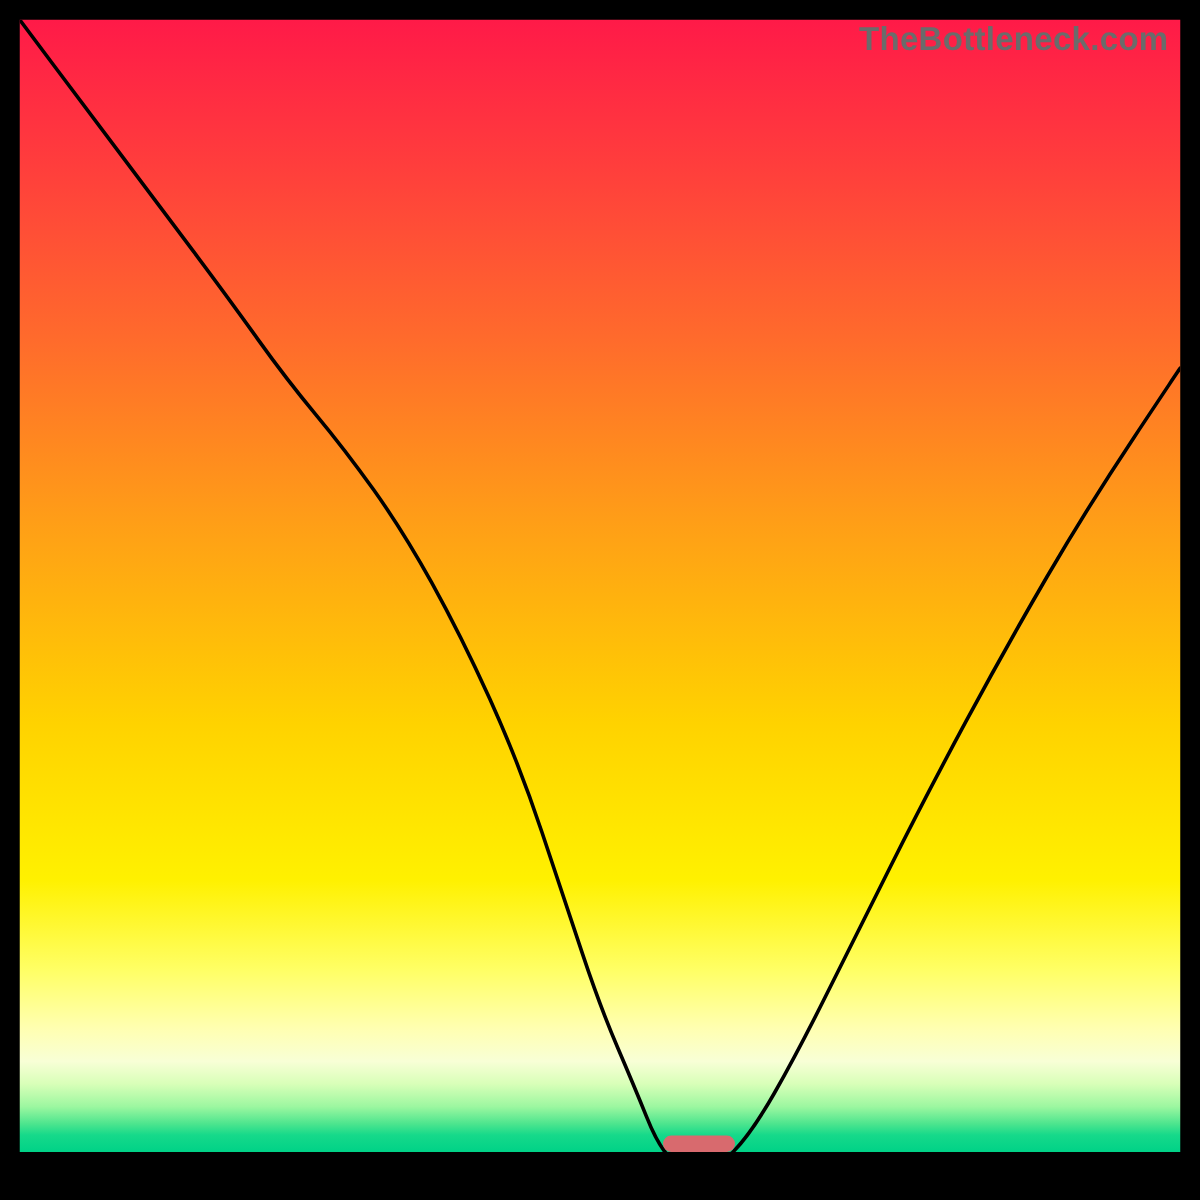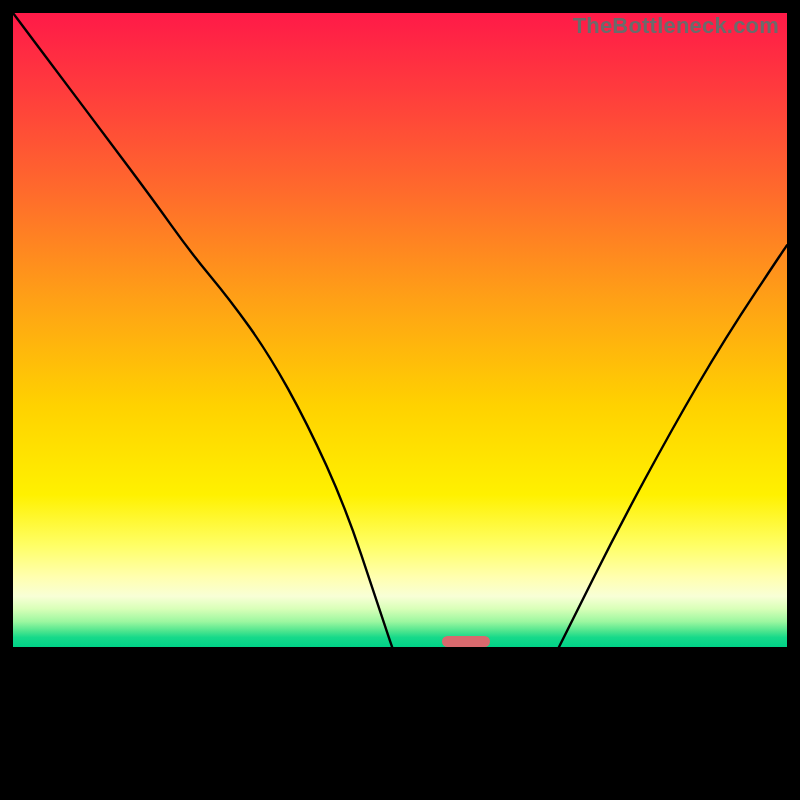--- a/index.html
+++ b/index.html
@@ -16,21 +16,21 @@
     top: 0;
     width: 800px;
     height: 800px;
     background: #000;
   }
   .plot {
     position: absolute;
     left: 13px;
     top: 13px;
     width: 774px;
-    height: 634px;
+    height: 755px;
     overflow: hidden;
   }
   
   .grad {
     position: absolute;
     left: 0; top: 0; right: 0; bottom: 0;
     background: linear-gradient(to bottom,
       #ff1a48 0%,
       #ff3b3d 12%,
       #ff6a2c 28%,

